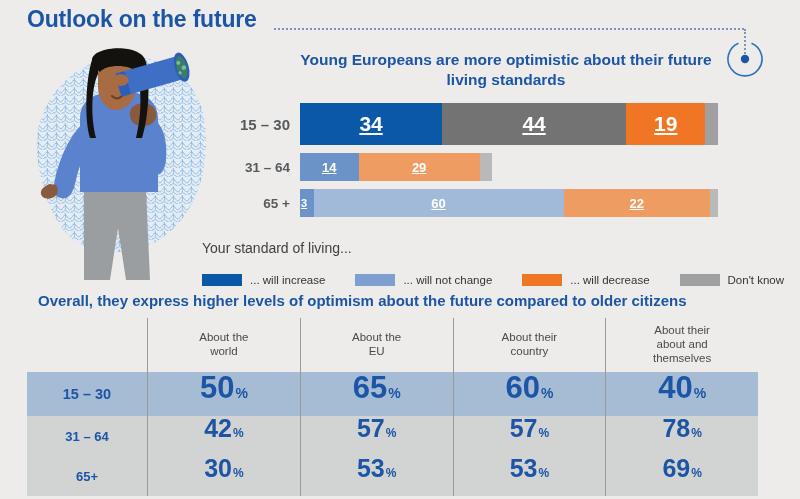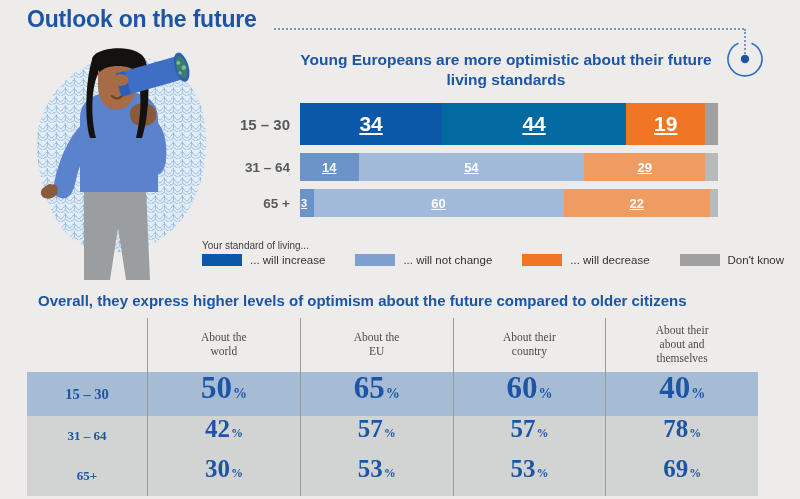--- a/index.html
+++ b/index.html
@@ -54,34 +54,34 @@
   .seg{
     height:100%;display:flex;align-items:center;justify-content:center;
     color:#fff;font-weight:bold;overflow:hidden;text-decoration:underline;
   }
   .bar-row.r1 .seg{font-size:21px;}
   .bar-row.r2 .seg,.bar-row.r3 .seg{font-size:13px;}
   .seg.tiny{font-size:11px !important;justify-content:flex-start;padding-left:1px;}
 
   
   .legend{position:absolute;left:202px;top:240px;width:580px;}
-  .legend-title{font-size:10px;color:#3f3f3f;margin-bottom:3px;}
+  .legend-title{font-size:14px;color:#3f3f3f;margin-bottom:18px;}
   .legend-items{display:flex;align-items:center;}
   .legend-item{display:flex;align-items:center;margin-right:30px;}
   .swatch{width:40px;height:12px;margin-right:8px;flex:0 0 auto;}
   .legend-text{font-size:11.5px;color:#333;white-space:nowrap;}
 
   
   .bottom-title{
     position:absolute;left:38px;top:292px;width:730px;
     font-size:15px;font-weight:bold;color:#1c55a5;
   }
 
   
-  .tbl{position:absolute;left:27px;top:318px;width:731px;font-family:Liberation Serif, serif;}
+  .tbl{position:absolute;left:27px;top:318px;width:731px;}
   .thead{display:flex;height:54px;}
   .th{
     flex:1 1 0;display:flex;align-items:center;justify-content:center;
     text-align:center;font-size:11.5px;color:#4a4a4a;line-height:1.2;
     border-left:1.5px solid #9a9a9a;
   }
   .th.first{flex:0 0 120px;border-left:none;}
   .tbody{}
   .trow{display:flex;height:40px;background:#d2d3d3;}
   .trow.hl{background:#a6bcd4;height:44px;}
@@ -170,31 +170,30 @@
   </div>
 
   <div class="chart-title">Young Europeans are more optimistic about their future living standards</div>
 
   <div class="bars">
 
     <div class="bar-row r1">
       <div class="bar-label">15 – 30</div>
       <div class="bar-track">
         <div class="seg" style="width:34%;background:#0c58a8">34</div>
-        <div class="seg" style="width:44%;background:#0369a1">44</div>
+        <div class="seg" style="width:44%;background:#737373">44</div>
         <div class="seg" style="width:19%;background:#ef7624">19</div>
         <div class="seg" style="width:3%;background:#a0a0a0"></div>
       </div>
     </div>
 
     <div class="bar-row r2">
       <div class="bar-label">31 – 64</div>
       <div class="bar-track">
         <div class="seg" style="width:14%;background:#6c93c8">14</div>
-        <div class="seg" style="width:54%;background:#a2bada">54</div>
         <div class="seg" style="width:29%;background:#ef9c63">29</div>
         <div class="seg" style="width:3%;background:#b9b9b9"></div>
       </div>
     </div>
 
     <div class="bar-row r3">
       <div class="bar-label">65 +</div>
       <div class="bar-track">
         <div class="seg tiny" style="width:3%;background:#6c93c8">3</div>
         <div class="seg" style="width:60%;background:#a2bada">60</div>

